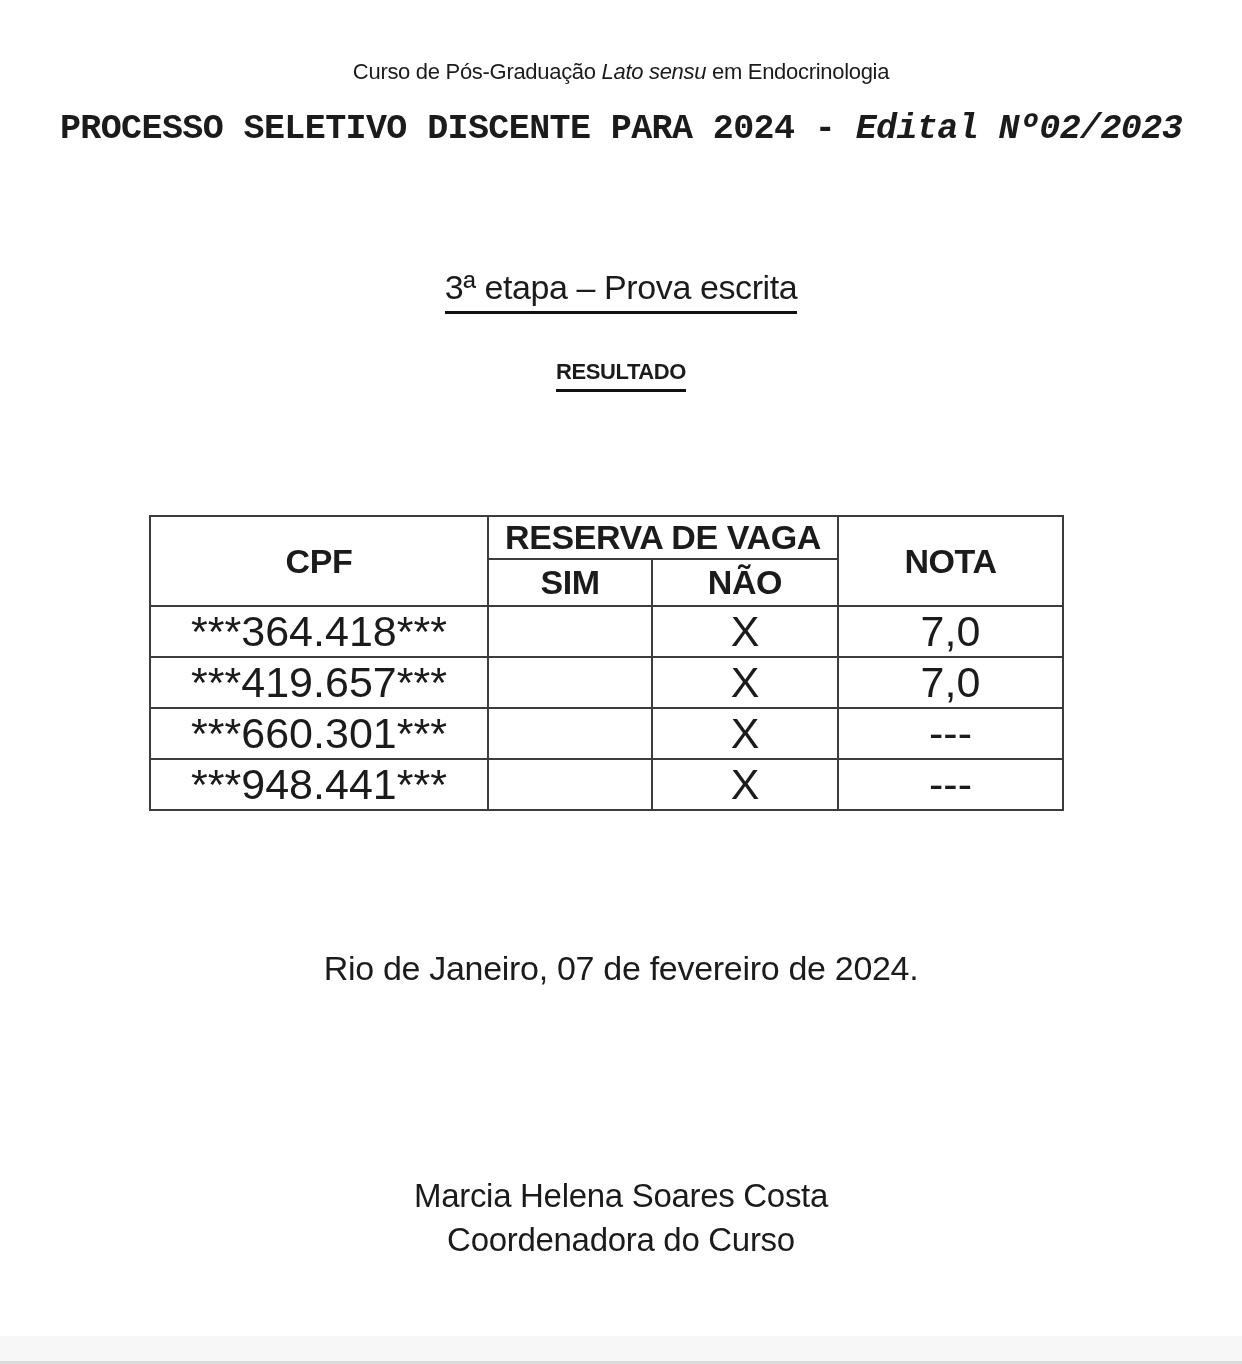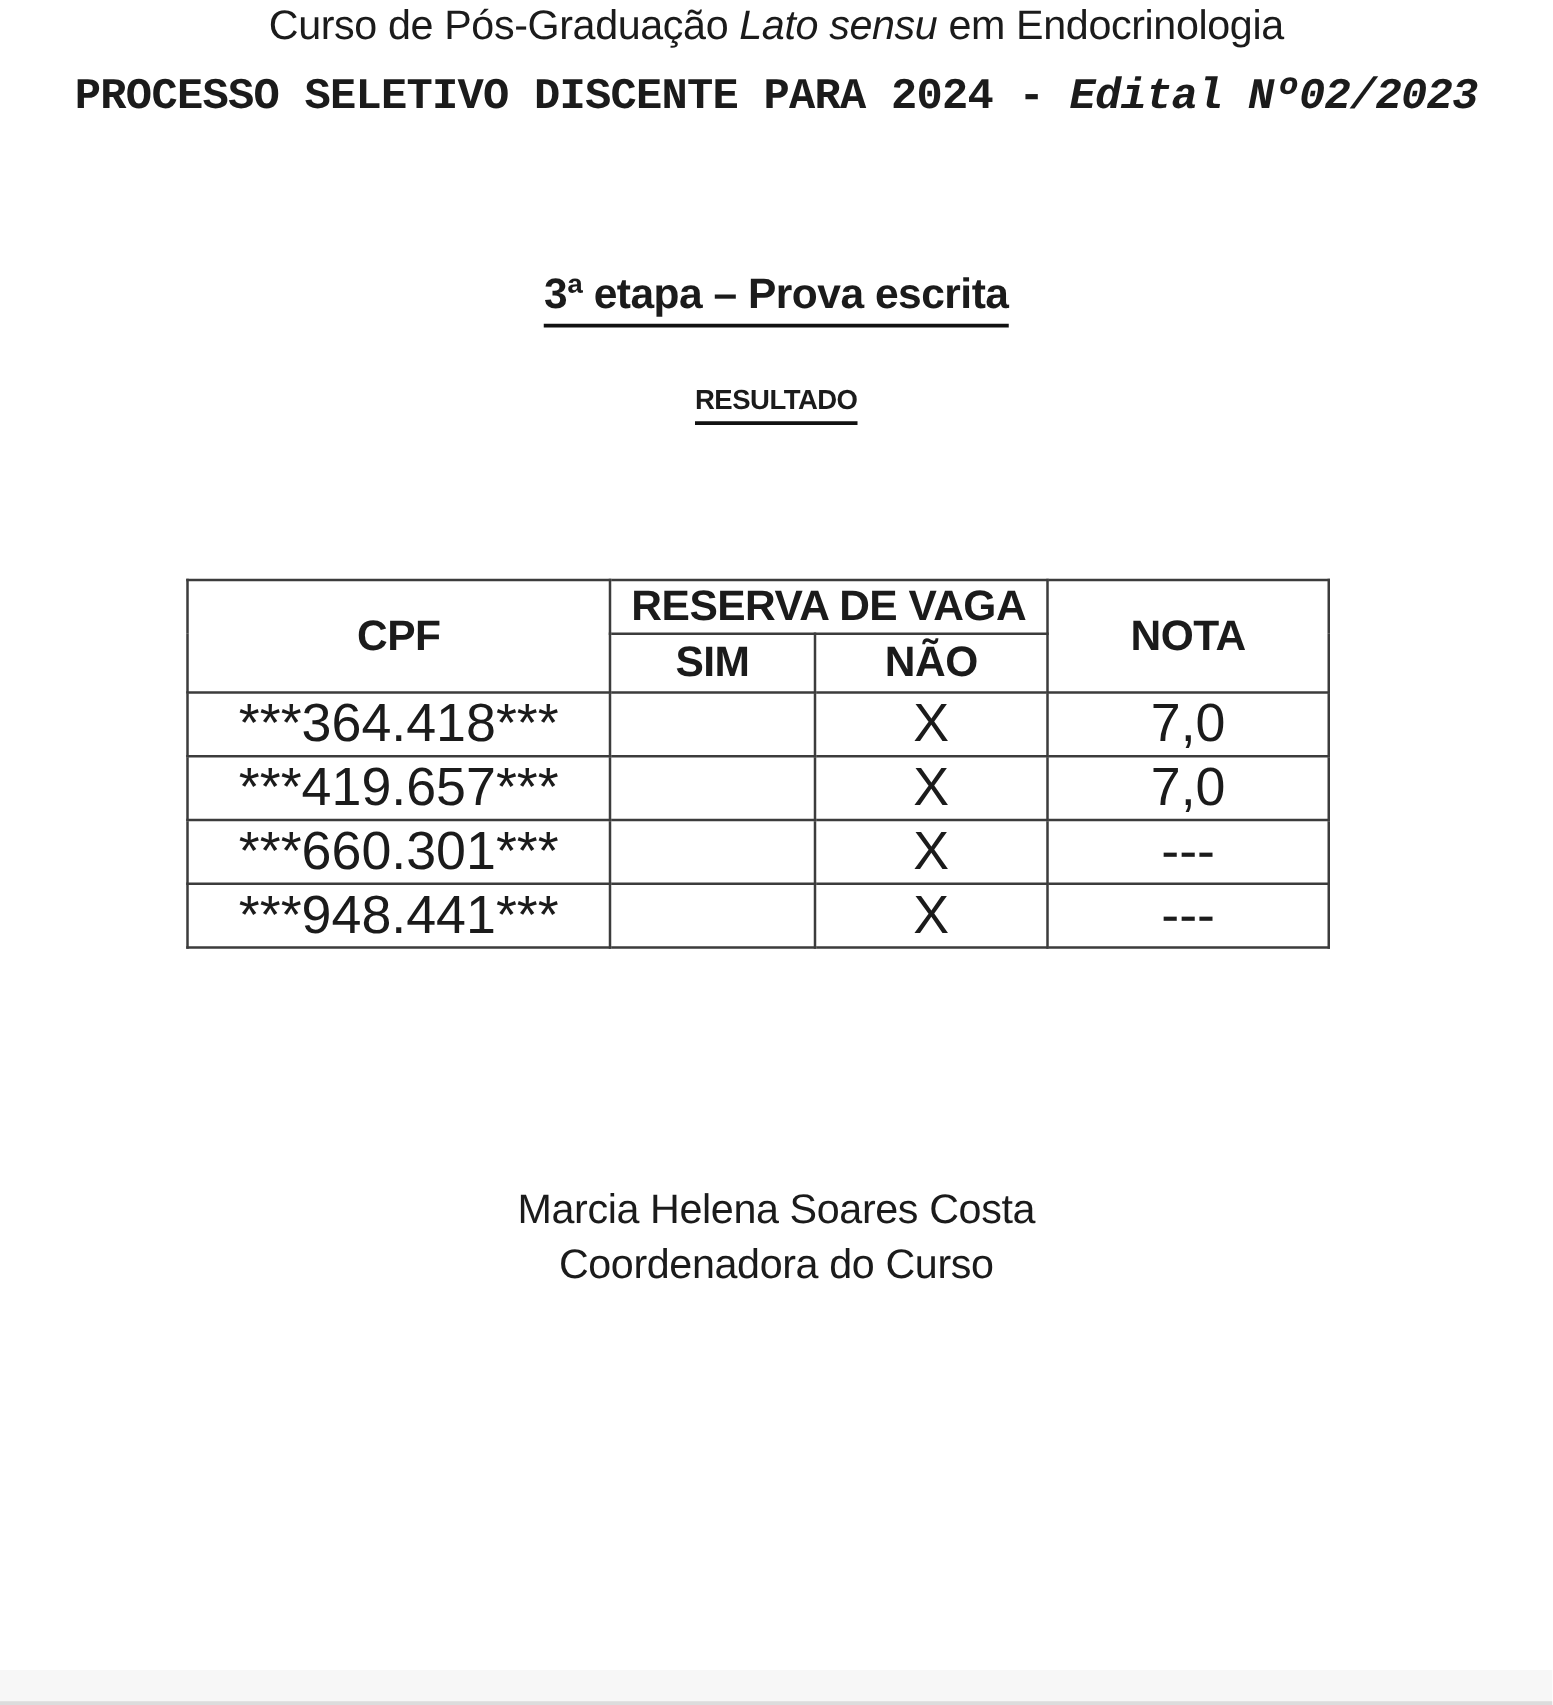--- a/index.html
+++ b/index.html
@@ -14,40 +14,41 @@
     overflow: hidden;
     font-family: "Liberation Sans", sans-serif;
     color: #1b1b1b;
   }
   .page {
     width: 100%;
     height: 100%;
     position: relative;
   }
   .course-title {
+    padding-top: 52px;
     text-align: center;
-    font-size: 33px;
+    font-size: 22px;
     letter-spacing: -0.3px;
     line-height: 40px;
   }
   .process-title {
     margin-top: 16px;
     text-align: center;
     font-size: 35px;
     font-weight: bold;
     letter-spacing: -0.6px;
     line-height: 42px;
     font-family: Liberation Mono, monospace;
   }
   .italic { font-style: italic; }
   .stage-heading {
     margin-top: 118px;
     text-align: center;
     font-size: 34px;
-    font-weight: bold;
+    font-weight: normal;
     letter-spacing: -0.4px;
   }
   .result-heading {
     margin-top: 52px;
     text-align: center;
     font-size: 22px;
     font-weight: bold;
     letter-spacing: -0.4px;
   }
   .underlined {
@@ -166,20 +167,21 @@
       </tr>
       <tr class="body-row">
         <td>***948.441***</td>
         <td></td>
         <td>X</td>
         <td>---</td>
       </tr>
     </tbody>
   </table>
 
+  <div class="date-line">Rio de Janeiro, 07 de fevereiro de 2024.</div>
 
   <div class="signature">
     <div>Marcia Helena Soares Costa</div>
     <div>Coordenadora do Curso</div>
   </div>
 
   <div class="bottom-band"></div>
 
 </div>
 

